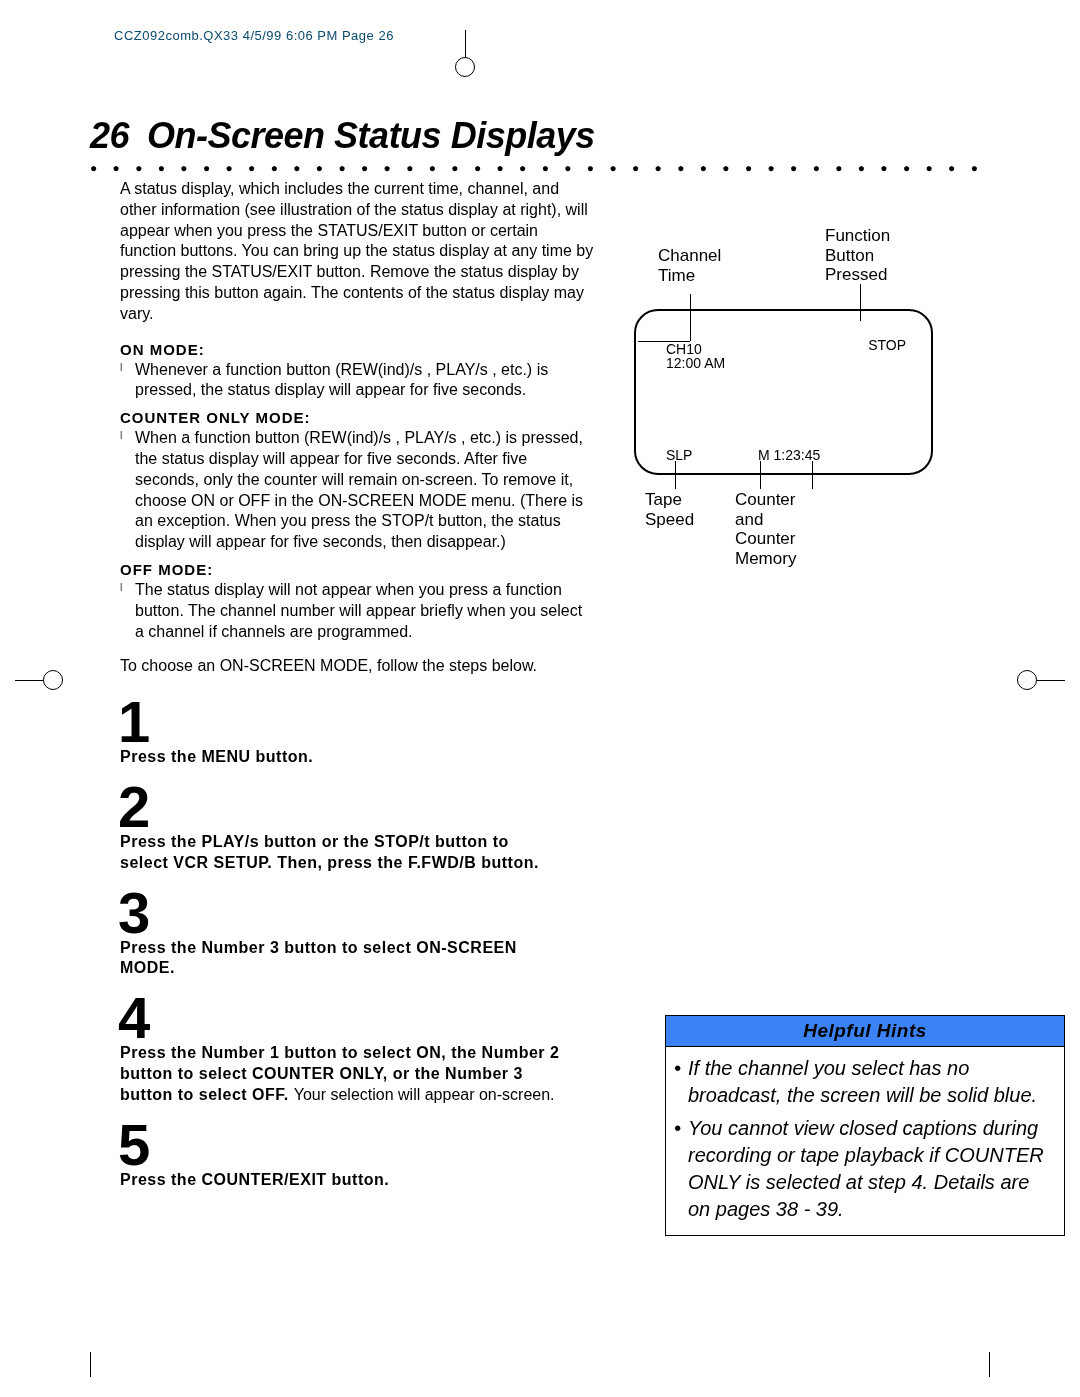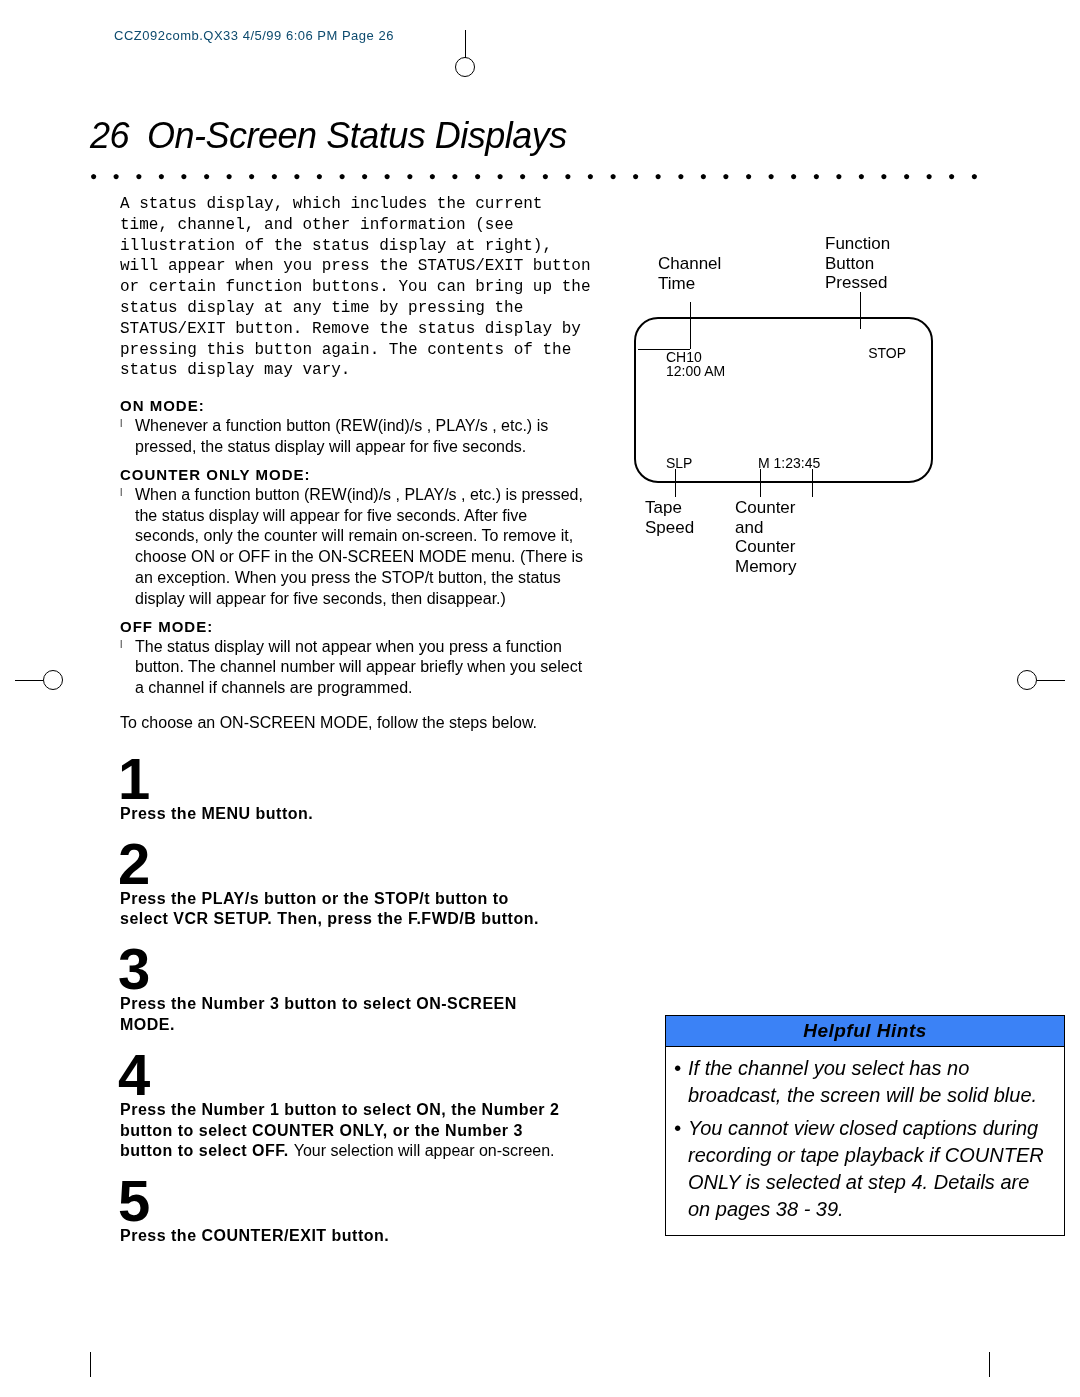--- a/index.html
+++ b/index.html
@@ -48,23 +48,23 @@
 
   .page {
     position: absolute;
     top: 115px;
     left: 90px;
     width: 900px;
   }
   .title {
     font-size: 36px;
     font-style: italic;
-    font-weight: normal;
+    font-weight: bold;
     letter-spacing: -0.5px;
-    margin: 0 0 12px 0;
+    margin: 0 0 4px 0;
   }
   .title .num { margin-right: 18px; }
   .dots {
     letter-spacing: 6px;
     font-size: 12px;
     white-space: nowrap;
     overflow: hidden;
     width: 900px;
     height: 14px;
     margin-bottom: 4px;
@@ -78,22 +78,21 @@
     flex: 0 0 505px;
   }
   .right-col {
     width: 370px;
     margin-left: 25px;
     padding-top: 67px;
   }
   .intro {
     font-size: 16px;
     line-height: 1.30;
-    margin: 7px 0 16px 30px;
-    font-family: Liberation Mono, monospace;
+    margin: 0 0 16px 30px;
   }
   .mode-h {
     font-size: 15px;
     font-weight: bold;
     letter-spacing: 1px;
     margin: 2px 0 2px 30px;
   }
   .mode-body {
     margin: 0 0 8px 45px;
     font-size: 16px;

